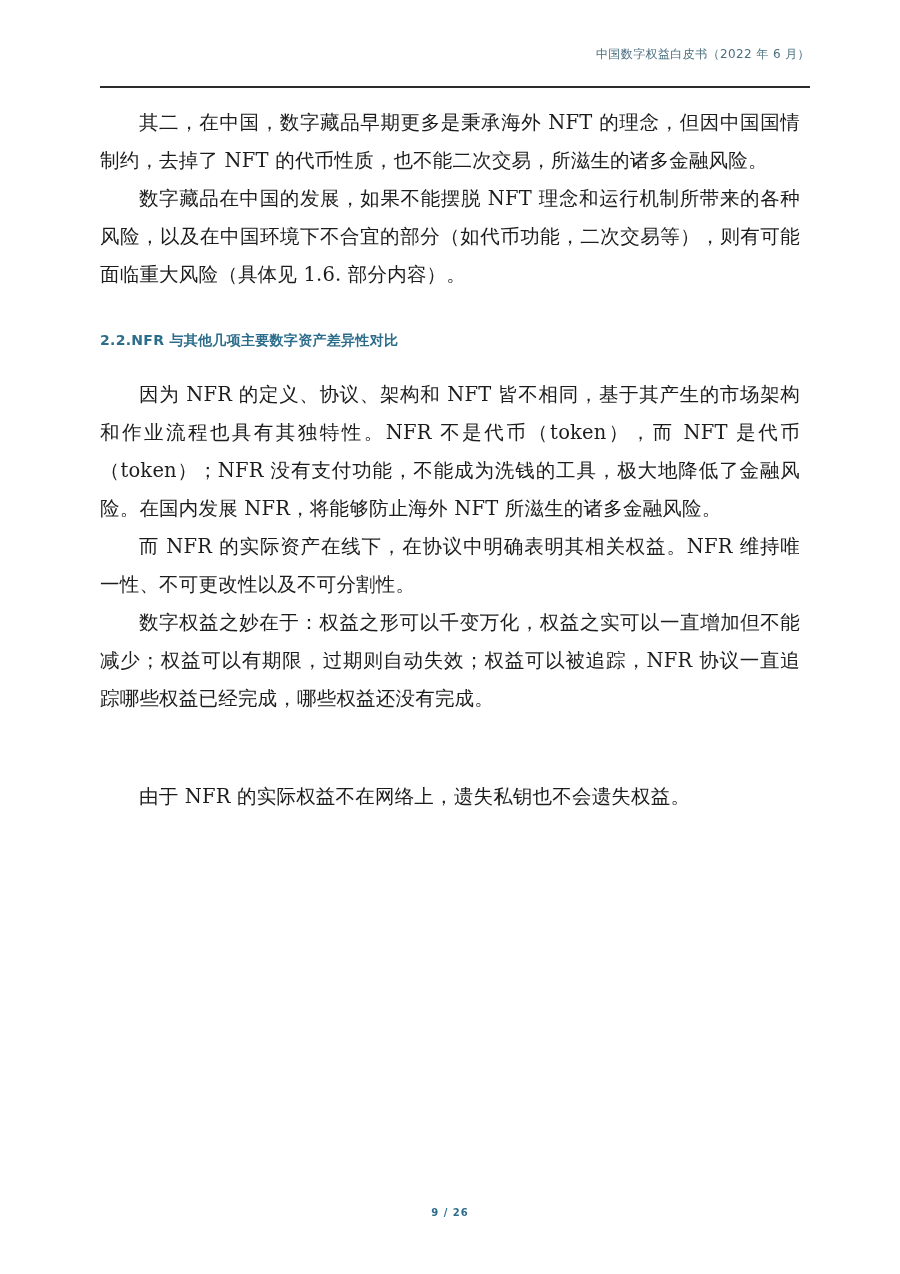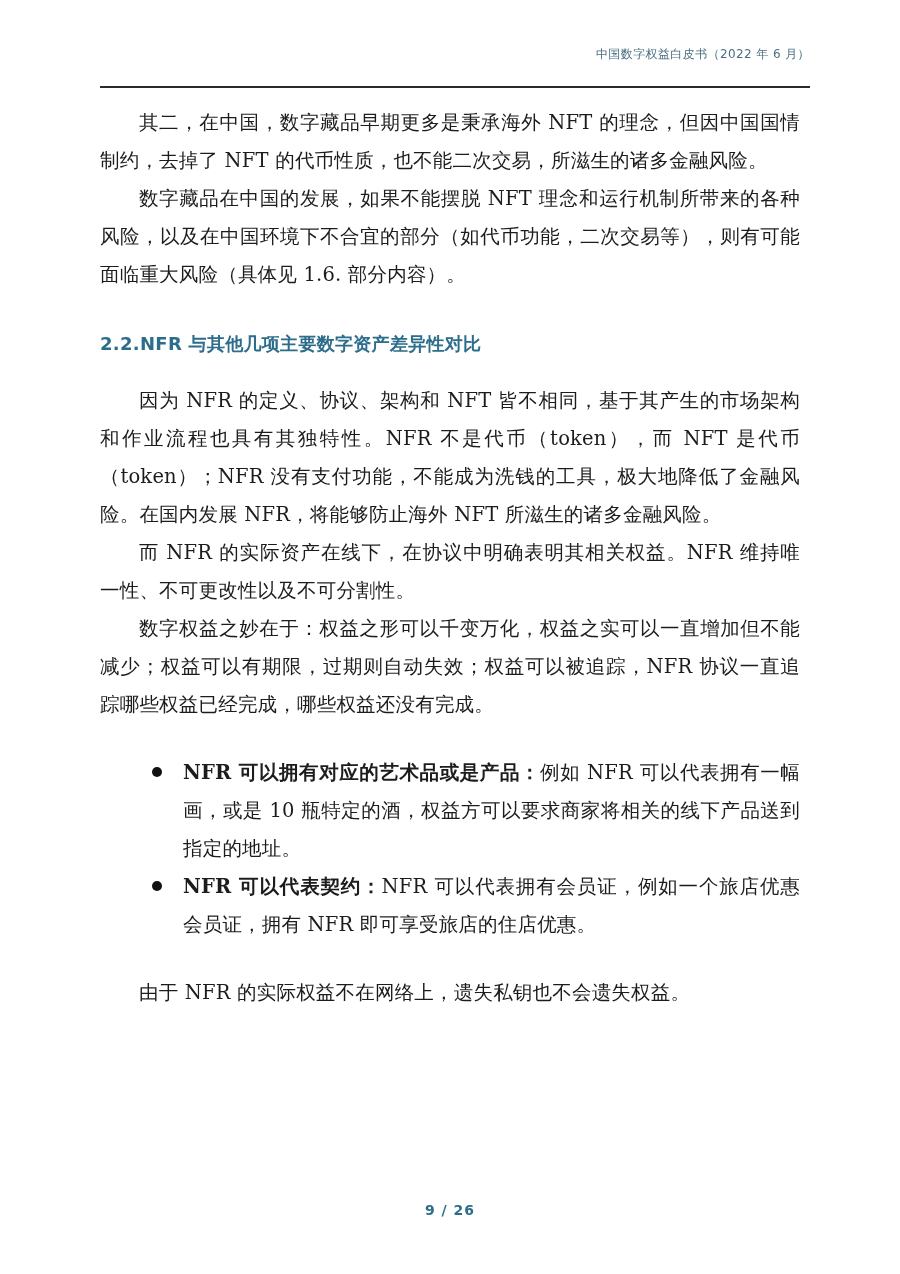--- a/index.html
+++ b/index.html
@@ -59,21 +59,21 @@
     text-justify: inter-ideograph;
     text-indent: 2em;
     color: #1c1c1c;
     letter-spacing: 0.2px;
   }
 
   
   .section-heading {
     margin: 0;
     font-family: "DejaVu Sans", "Liberation Sans", sans-serif;
-    font-size: 18px;
+    font-size: 14px;
     font-weight: bold;
     color: #2c6d8c;
     letter-spacing: 0.3px;
     white-space: nowrap;
   }
 
   
   ul.bullets {
     margin: 0;
     padding: 0;
@@ -103,21 +103,21 @@
   }
 
   
   .page-footer {
     position: absolute;
     bottom: 56px;
     left: 0;
     width: 900px;
     text-align: center;
     font-family: "DejaVu Sans", "Liberation Sans", sans-serif;
-    font-size: 14px;
+    font-size: 10px;
     font-weight: bold;
     letter-spacing: 1px;
     color: #2c6d8c;
   }
   .sp-26 { height: 26px; }
   .sp-30 { height: 30px; }
   .sp-38 { height: 38px; }
 </style>
 </head>
 <body>
@@ -138,30 +138,20 @@
     <h2 class="section-heading">2.2.NFR 与其他几项主要数字资产差异性对比</h2>
 
     <div class="sp-26"></div>
 
     <p class="para">因为 NFR 的定义、协议、架构和 NFT 皆不相同，基于其产生的市场架构和作业流程也具有其独特性。NFR 不是代币（token），而 NFT 是代币（token）；NFR 没有支付功能，不能成为洗钱的工具，极大地降低了金融风险。在国内发展 NFR，将能够防止海外 NFT 所滋生的诸多金融风险。</p>
     <p class="para">而 NFR 的实际资产在线下，在协议中明确表明其相关权益。NFR 维持唯一性、不可更改性以及不可分割性。</p>
     <p class="para">数字权益之妙在于：权益之形可以千变万化，权益之实可以一直增加但不能减少；权益可以有期限，过期则自动失效；权益可以被追踪，NFR 协议一直追踪哪些权益已经完成，哪些权益还没有完成。</p>
 
     <div class="sp-30"></div>
 
-    <ul class="bullets">
-      <li>
-        <span class="dot"></span>
-        <span class="lead">NFR 可以拥有对应的艺术品或是产品：</span><span>例如 NFR 可以代表拥有一幅画，或是 10 瓶特定的酒，权益方可以要求商家将相关的线下产品送到指定的地址。</span>
-      </li>
-      <li>
-        <span class="dot"></span>
-        <span class="lead">NFR 可以代表契约：</span><span>NFR 可以代表拥有会员证，例如一个旅店优惠会员证，拥有 NFR 即可享受旅店的住店优惠。</span>
-      </li>
-    </ul>
 
     <div class="sp-30"></div>
 
     <p class="para">由于 NFR 的实际权益不在网络上，遗失私钥也不会遗失权益。</p>
 
   </div>
 
   <div class="page-footer">9 / 26</div>
 
 </div>

